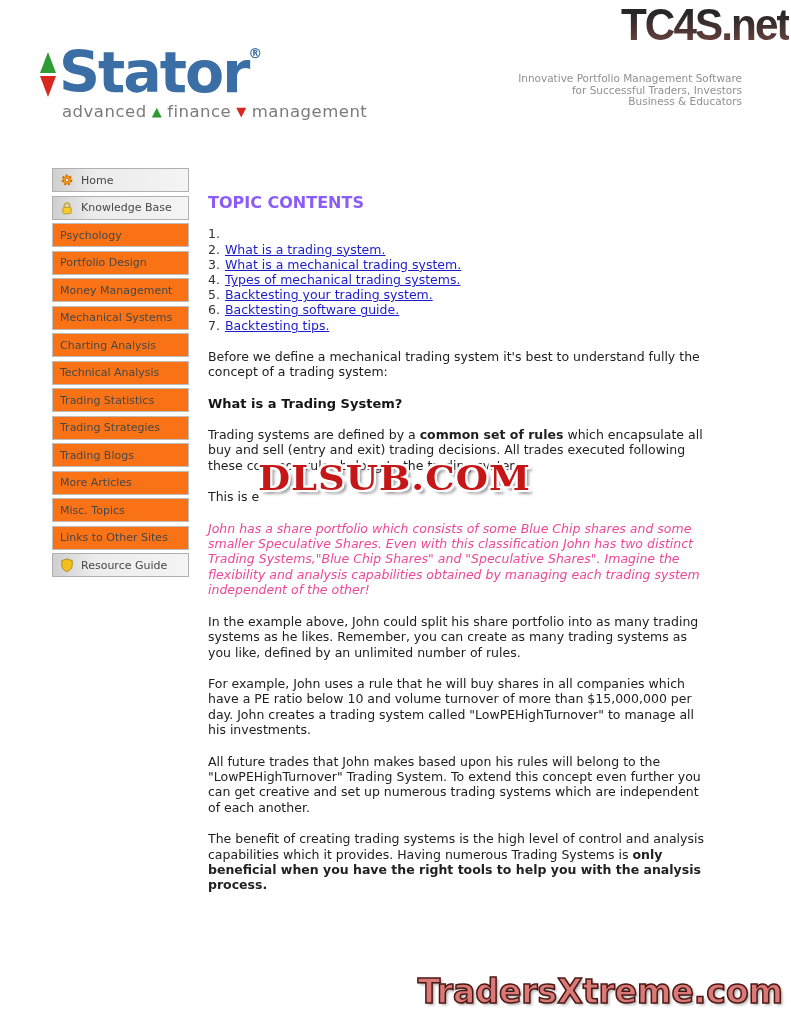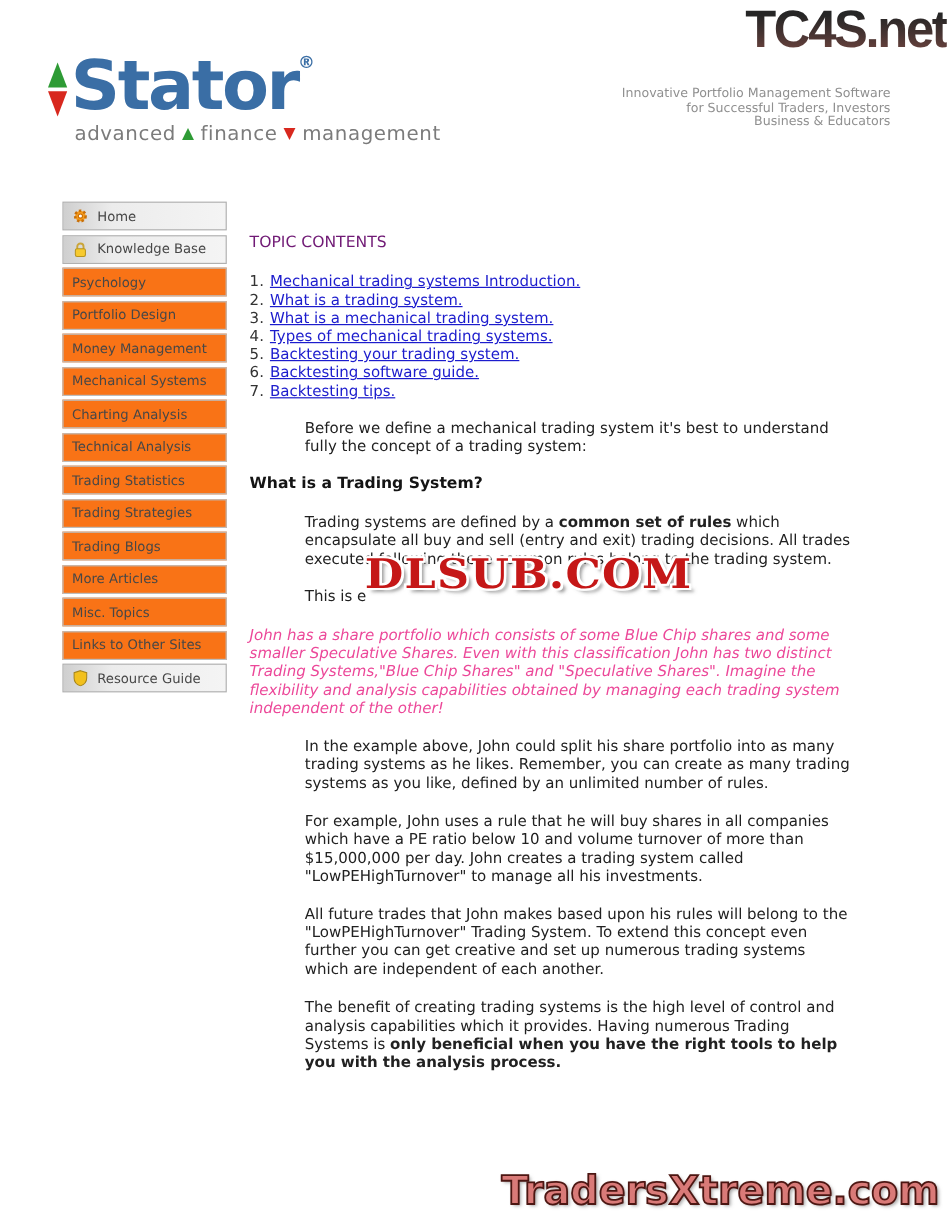--- a/index.html
+++ b/index.html
@@ -37,26 +37,26 @@
   }
   .side-btn.hl {
     background: linear-gradient(to right, #cfcfcf 0%, #ececec 30%, #f4f4f4 100%);
     border-color: #b0b0b0;
   }
   .side-btn .icon { width: 14px; height: 14px; margin-right: 7px; flex: 0 0 auto; }
 
   
   .main { position: absolute; left: 208px; top: 166px; width: 502px; font-size: 12.5px; line-height: 15.4px; color: #212121; }
   .page-title { color: #0000a8; font-weight: bold; font-size: 13.5px; margin-top: 7px; }
-  .toc-heading { font-weight: normal; font-size: 13px; color: #701a75; margin-top: 29px; }
+  .toc-heading { font-weight: bold; font-size: 16px; color: #8b5cf6; margin-top: 29px; }
   .toc-list { margin-top: 16px; margin-bottom: 7px; }
   .toc-row { display: flex; line-height: 15.2px; }
   .toc-num { color: #333; margin-right: 5px; }
   .toc-row a { color: #1c1ccd; text-decoration: underline; cursor: pointer; }
-  .para { margin-top: 16px; margin-left: 46px; }
+  .para { margin-top: 16px; }
   .subhead { margin-top: 16px; font-weight: bold; font-size: 13px; color: #141414; }
   .quote { margin-top: 16px; font-style: italic; color: #ec4899; }
   .lead-line { position: relative; margin-top: 16px; }
 
   
   .dlsub {
     position: absolute; left: 50px; top: -18px;
     font-family: "DejaVu Serif", "Liberation Serif", serif;
     font-size: 37px; font-weight: bold; letter-spacing: 1px;
     color: #c51717;
@@ -165,21 +165,20 @@
     </div>
   </div>
 
   <div class="main">
 
     <div class="toc-heading">TOPIC CONTENTS</div>
 
     <div class="toc-list">
       <div class="toc-row">
           <span class="toc-num">1.</span>
-          <a>Mechanical trading systems Introduction.</a>
         </div>
       <div class="toc-row">
           <span class="toc-num">2.</span>
           <a>What is a trading system.</a>
         </div>
       <div class="toc-row">
           <span class="toc-num">3.</span>
           <a>What is a mechanical trading system.</a>
         </div>
       <div class="toc-row">

